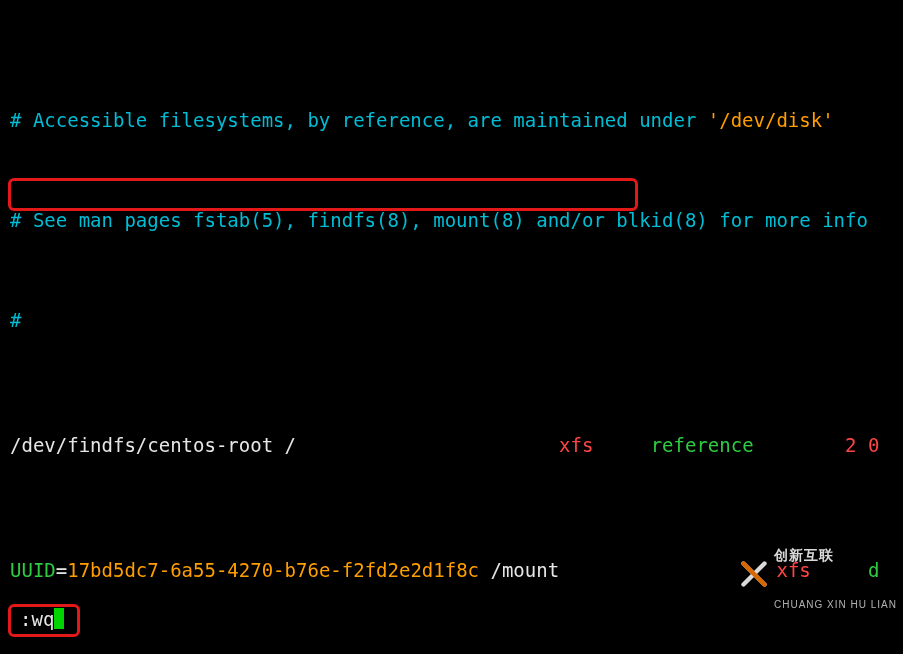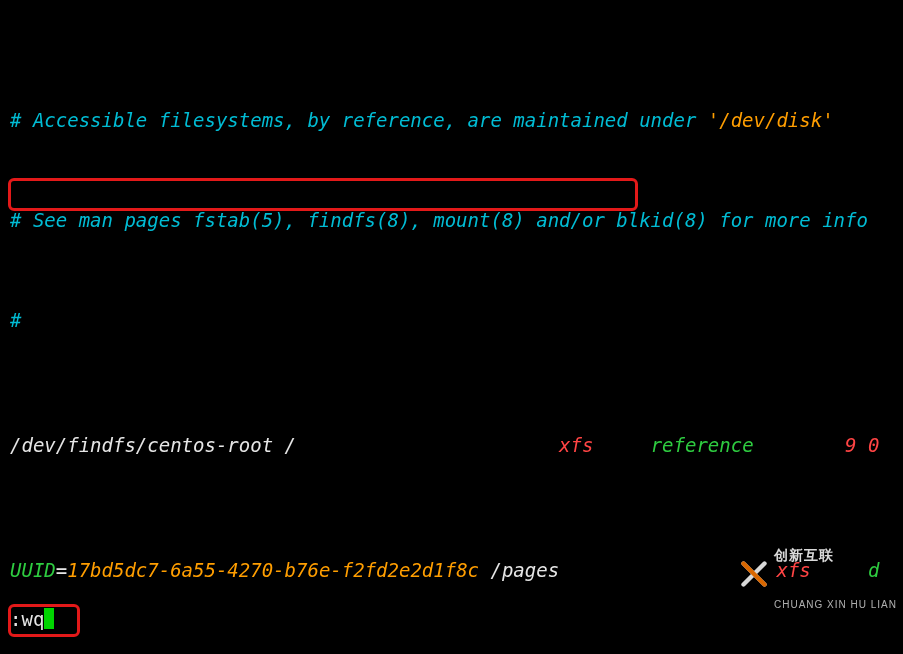--- a/index.html
+++ b/index.html
@@ -19,21 +19,20 @@
     width: 903px;
     height: 654px;
     padding-top: 8px;
     padding-left: 10px;
     box-sizing: border-box;
     white-space: pre;
   }
   .line {
     height: 25px;
     white-space: pre;
-    font-style: italic;
   }
   .c-cyan    { color: #00bcd4; }
   .c-white   { color: #e6e6e6; }
   .c-red     { color: #ff4444; }
   .c-green   { color: #2ecc40; }
   .c-orange  { color: #ff9e00; }
 
   
   .hl-box-main {
     position: absolute;
@@ -49,21 +48,21 @@
   }
   #hl2 {
     top: 604px;
     left: 8px;
     width: 66px;
     height: 27px;
   }
 
   .cmd-line {
     position: absolute;
-    left: 10px;
+    left: 20px;
     top: 607px;
     height: 25px;
   }
   .cursor {
     display: inline-block;
     width: 10px;
     height: 21px;
     background: #00d400;
     vertical-align: -3px;
   }
@@ -104,24 +103,24 @@
 <div class="terminal">
 
   
   <div class="line"><span class="c-cyan"># Accessible filesystems, by reference, are maintained under </span><span class="c-orange">'/dev/disk'</span></div>
   
   <div class="line"><span class="c-cyan"># See man pages fstab(5), findfs(8), mount(8) and/or blkid(8) for more info</span></div>
   
   <div class="line"><span class="c-cyan">#</span></div>
 
   
-  <div class="line"><span class="c-white">/dev/findfs/centos-root /</span><span class="c-white">                       </span><span class="c-red">xfs</span><span class="c-white">     </span><span class="c-green">reference</span><span class="c-white">        </span><span class="c-red">9 0</span></div>
+  <div class="line"><span class="c-white">/dev/findfs/centos-root /</span><span class="c-white">                       </span><span class="c-red">xfs</span><span class="c-white">     </span><span class="c-green">reference</span><span class="c-white">        </span><span class="c-red">2 0</span></div>
 
   
-  <div class="line"><span class="c-green">UUID</span><span class="c-white">=</span><span class="c-orange">17bd5dc7-6a55-4270-b76e-f2fd2e2d1f8c</span><span class="c-white"> /pages</span><span class="c-white">                   </span><span class="c-red">xfs</span><span class="c-white">     </span><span class="c-green">d</span></div>
+  <div class="line"><span class="c-green">UUID</span><span class="c-white">=</span><span class="c-orange">17bd5dc7-6a55-4270-b76e-f2fd2e2d1f8c</span><span class="c-white"> /mount</span><span class="c-white">                   </span><span class="c-red">xfs</span><span class="c-white">     </span><span class="c-green">d</span></div>
 
   
   
 
   
   
 
   
   
 

